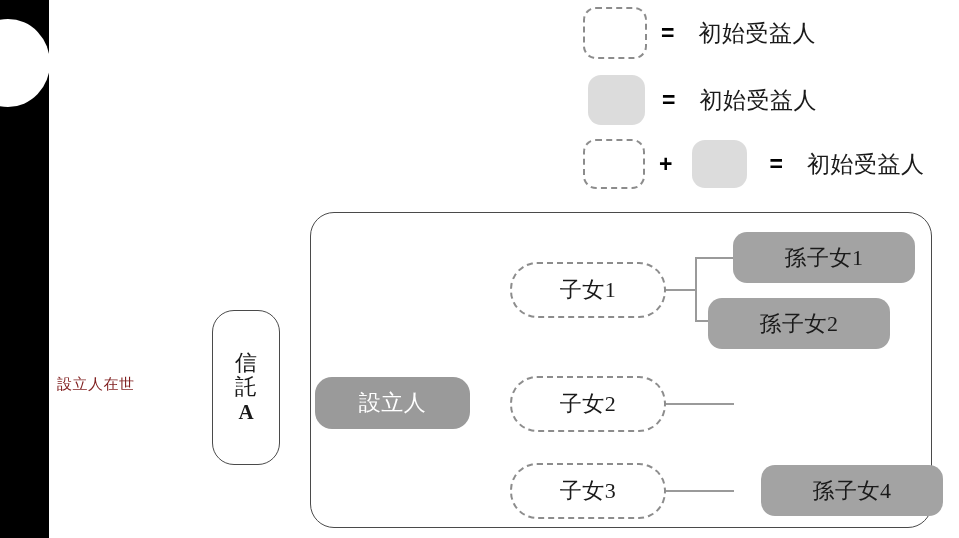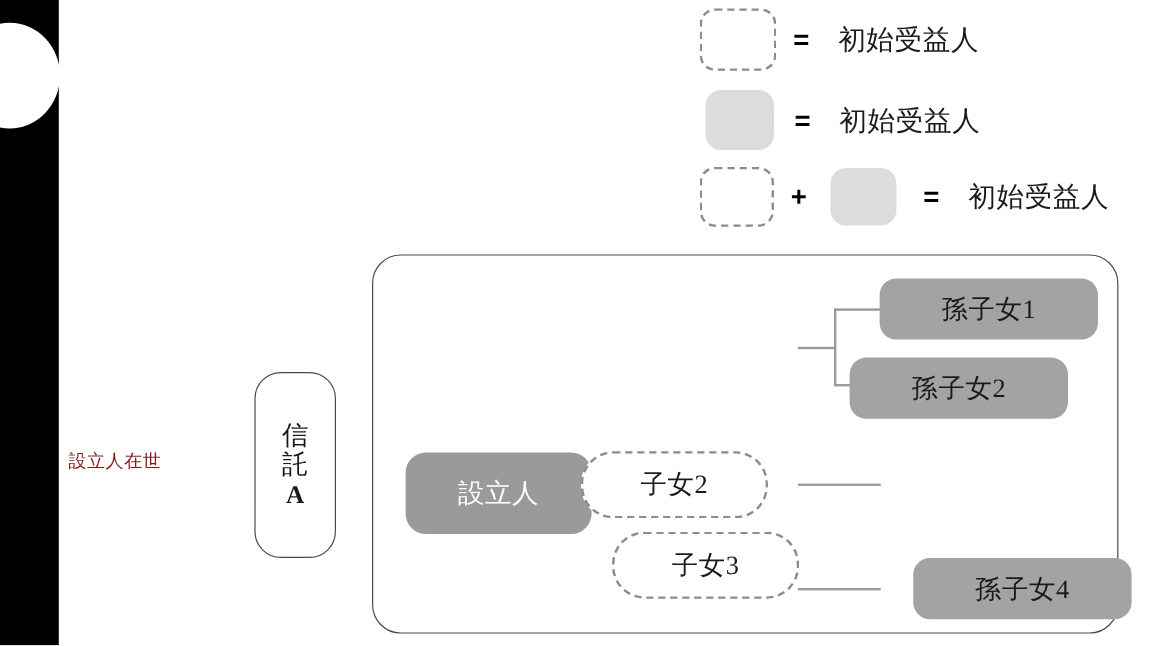--- a/index.html
+++ b/index.html
@@ -196,22 +196,23 @@
 
   <div class="conn h" style="left:665px; top:289px; width:31px;"></div>
   <div class="conn v" style="left:695px; top:257px; height:64px;"></div>
   <div class="conn h" style="left:695px; top:257px; width:39px;"></div>
   <div class="conn h" style="left:695px; top:320px; width:39px;"></div>
 
   <div class="conn h" style="left:665px; top:403px; width:69px;"></div>
 
   <div class="conn h" style="left:665px; top:490px; width:69px;"></div>
 
-  <div class="node settlor" style="left:338px; top:377px; width:155px; height:68px;">設立人</div>
-
-  <div class="node child" style="left:484px; top:376px; width:156px; height:56px;">子女2</div>
-  <div class="node child" style="left:510px; top:443px; width:156px; height:56px;">子女3</div>
+  <div class="node settlor" style="left:315px; top:377px; width:155px; height:52px;">設立人</div>
+
+  <div class="node child" style="left:510px; top:262px; width:156px; height:56px;">子女1</div>
+  <div class="node child" style="left:510px; top:376px; width:156px; height:56px;">子女2</div>
+  <div class="node child" style="left:510px; top:463px; width:156px; height:56px;">子女3</div>
 
   <div class="node grand" style="left:733px; top:232px; width:182px; height:51px;">孫子女1</div>
   <div class="node grand" style="left:708px; top:298px; width:182px; height:51px;">孫子女2</div>
   <div class="node grand" style="left:761px; top:465px; width:182px; height:51px;">孫子女4</div>
 
 </div>
 
 </body></html>

